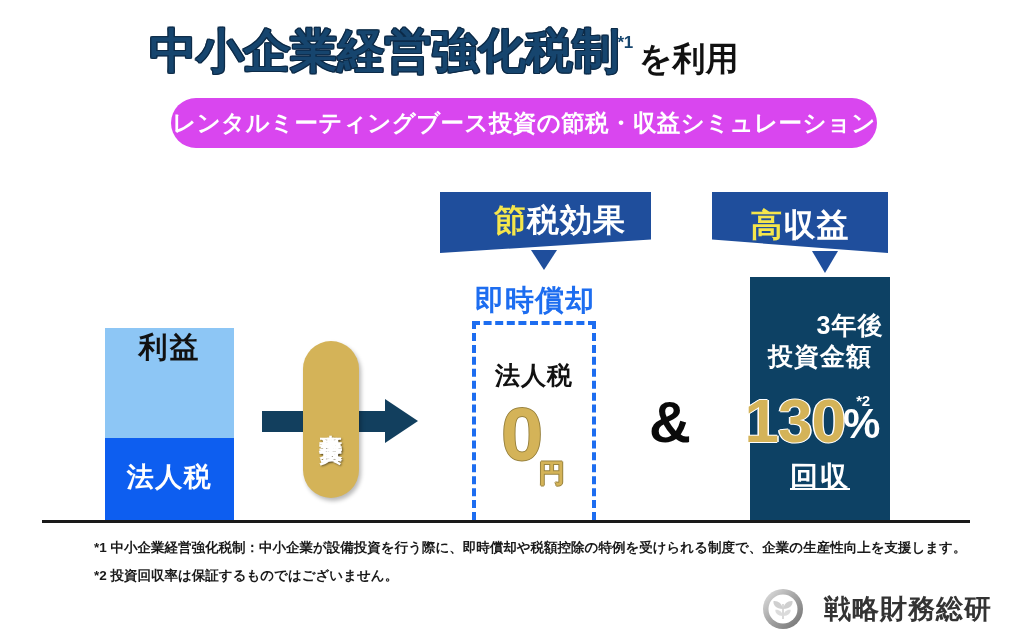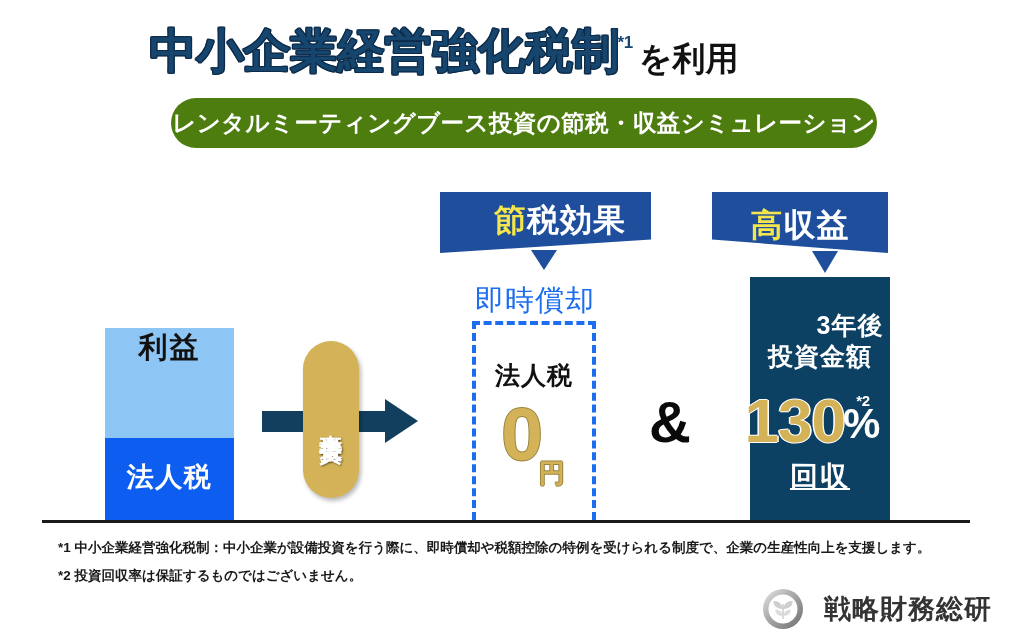--- a/index.html
+++ b/index.html
@@ -60,21 +60,21 @@
   }
 
   
   .subtitle-pill {
     position: absolute;
     left: 171px;
     top: 98px;
     width: 706px;
     height: 50px;
     border-radius: 26px;
-    background: #4d7c0f;
+    background: #d946ef;
     display: flex;
     align-items: center;
     justify-content: center;
   }
   .subtitle-text {
     color: #ffffff;
     font-size: 23.5px;
     font-weight: 700;
     letter-spacing: 0.4px;
     white-space: nowrap;
@@ -216,21 +216,21 @@
   }
 
   
   .sokuji-label {
     position: absolute;
     left: 455px;
     top: 281px;
     width: 160px;
     text-align: center;
     font-size: 29px;
-    font-weight: 400;
+    font-weight: 700;
     color: #1d6df0;
     letter-spacing: 1px;
     white-space: nowrap;
   }
   .dashed-box {
     position: absolute;
     left: 472px;
     top: 321px;
     width: 124px;
     height: 199px;
@@ -364,20 +364,21 @@
   }
 
   
   .footnote {
     position: absolute;
     color: #1a1a1a;
     font-size: 13.5px;
     font-weight: 600;
     white-space: nowrap;
     letter-spacing: 0px;
+    margin-left: 36px;
   }
   .fn1 { left: 58px; top: 539px; }
   .fn2 { left: 58px; top: 567px; }
 
   
   .logo-wrap {
     position: absolute;
     left: 762px;
     top: 588px;
     display: flex;

